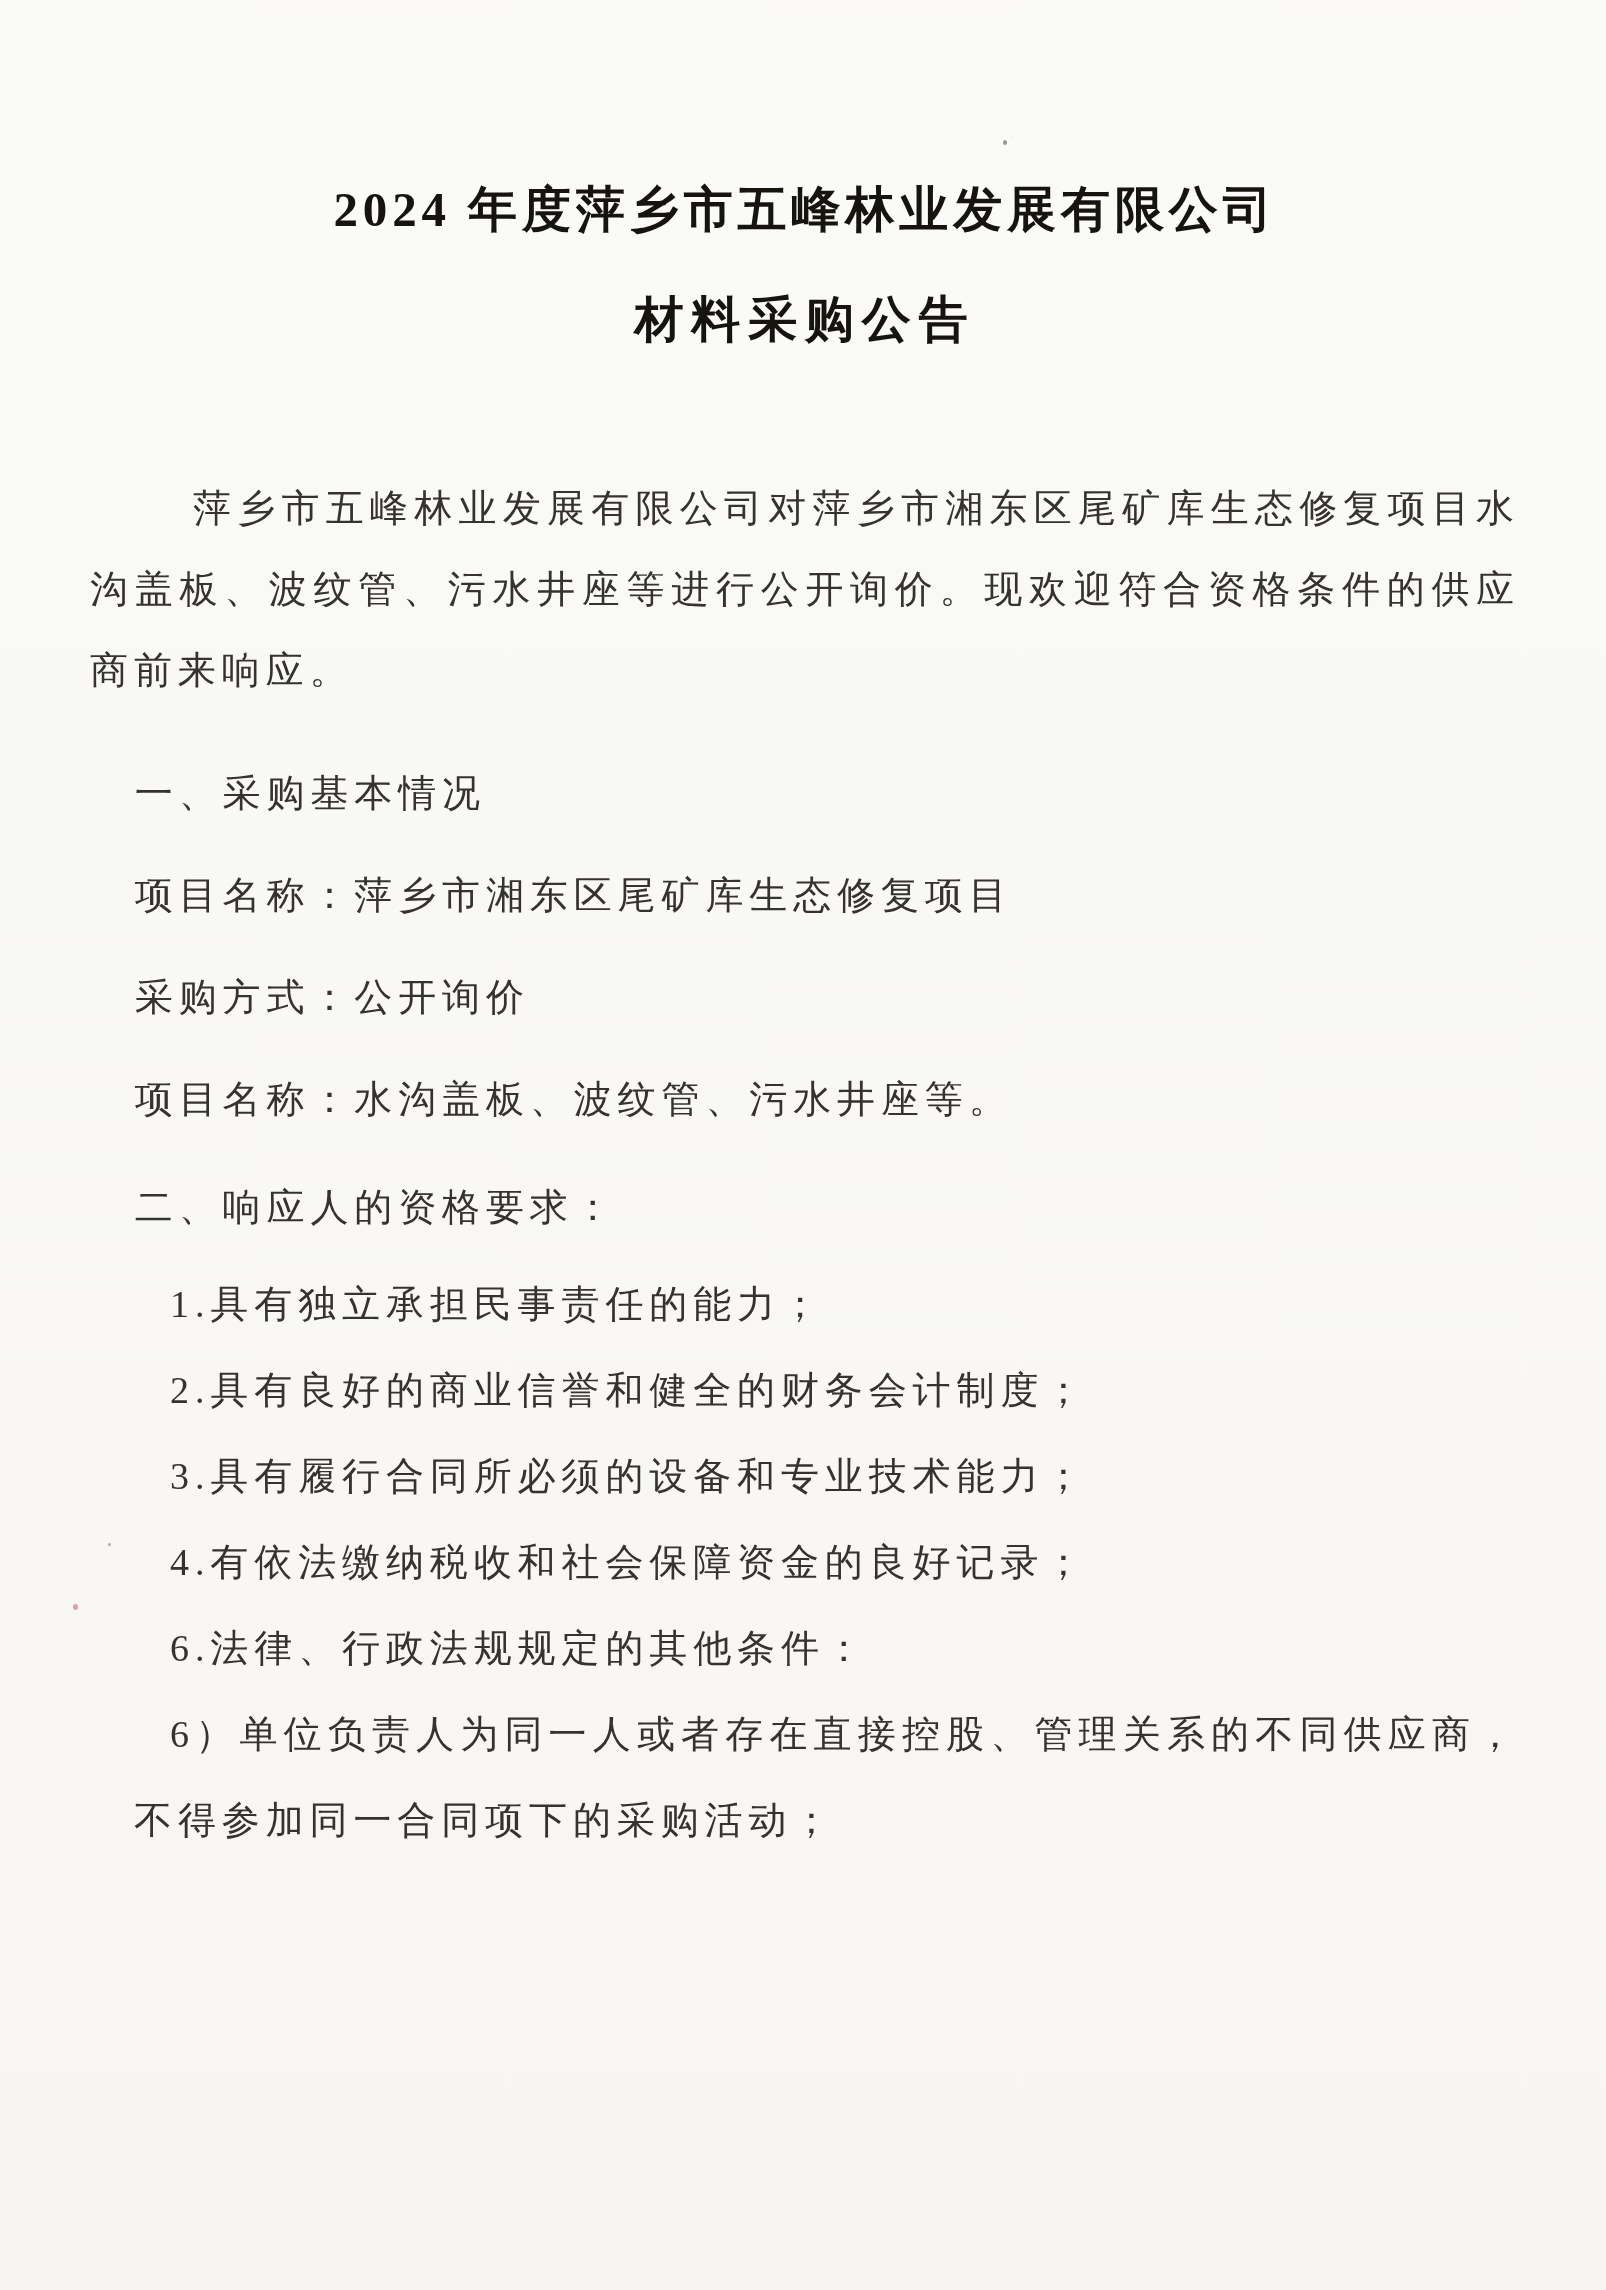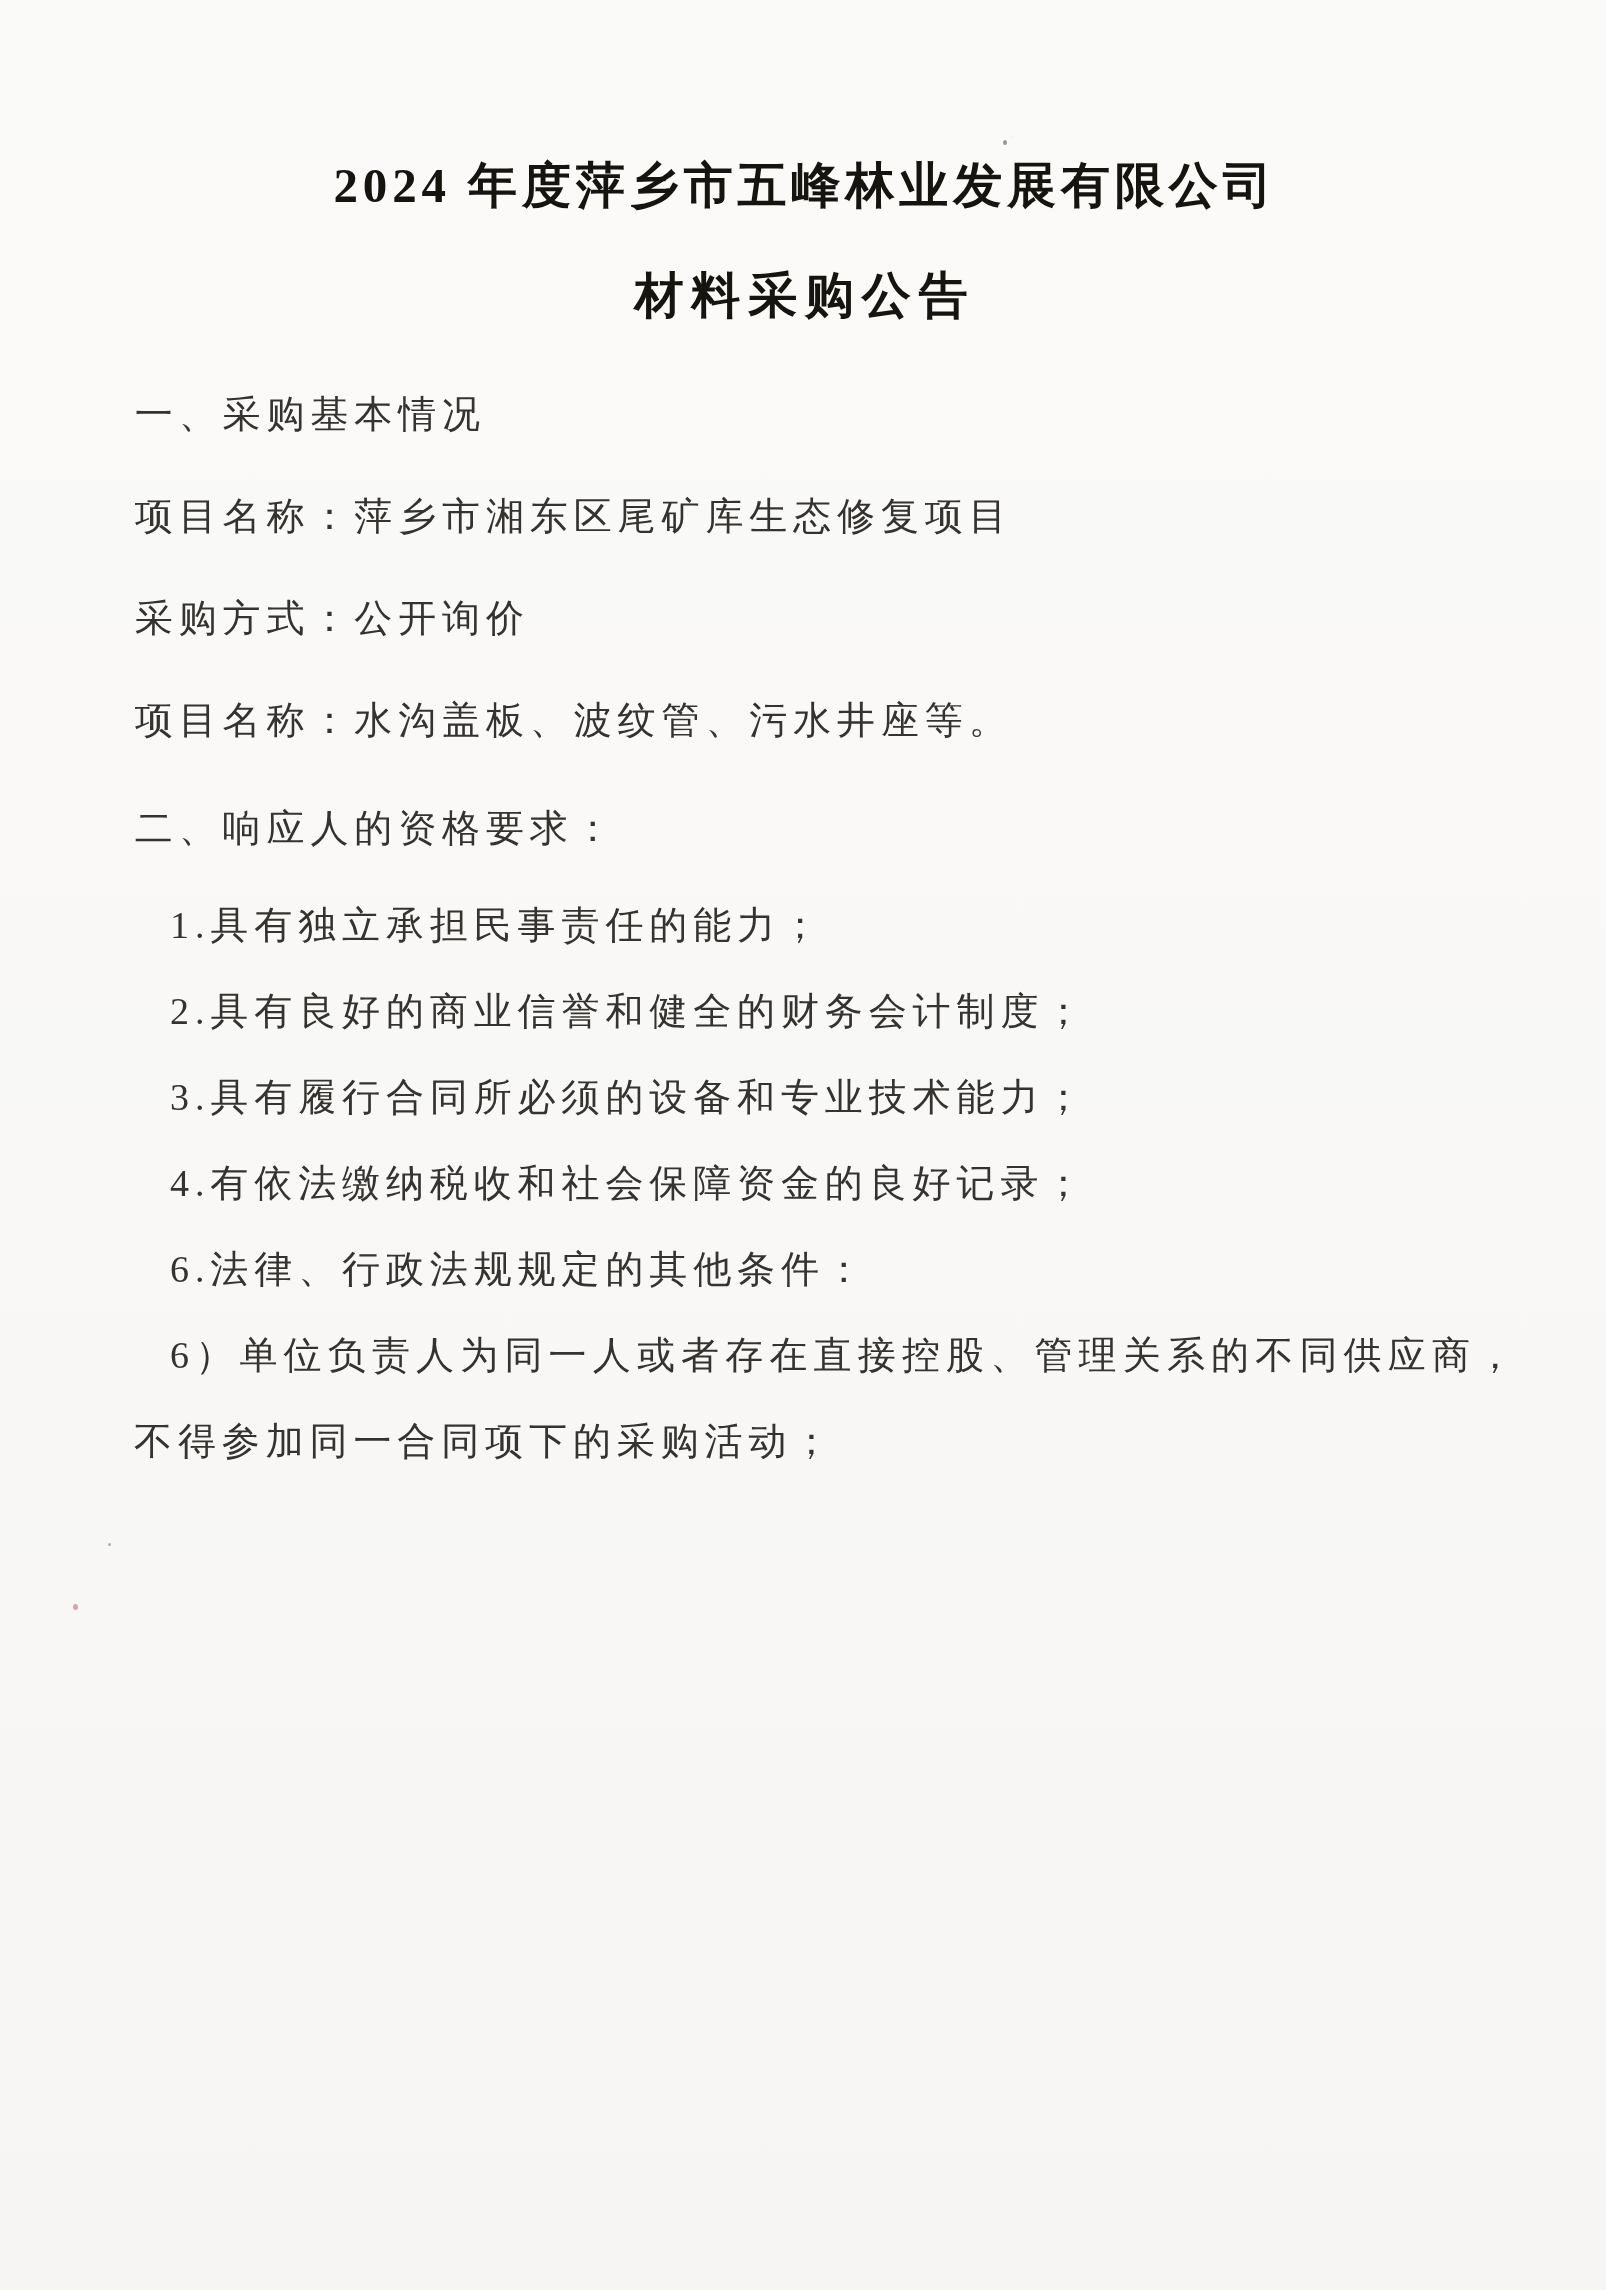--- a/index.html
+++ b/index.html
@@ -26,20 +26,21 @@
       linear-gradient(180deg, rgba(255,255,255,0.4), rgba(240,239,236,0.2));
   }
   .title{
     text-align:center;
     font-size:49px;
     font-weight:bold;
     color:var(--title-text);
     letter-spacing:0.10em;
     line-height:72px;
     white-space:nowrap;
+    margin-top:24px;
   }
   .title-2{
     margin-top:38px;
     letter-spacing:0.16em;
   }
   .body-text{
     color:var(--text);
     font-size:38px;
     letter-spacing:0.155em;
   }
@@ -86,20 +87,21 @@
 <div class="page">
 
   <div class="speck speck-1"></div>
   <div class="speck speck-2"></div>
   <div class="speck speck-3"></div>
 
   <h1 class="title">2024 年度萍乡市五峰林业发展有限公司</h1>
 
   <h1 class="title title-2">材料采购公告</h1>
 
+  <p class="body-text intro">萍乡市五峰林业发展有限公司对萍乡市湘东区尾矿库生态修复项目水沟盖板、波纹管、污水井座等进行公开询价。现欢迎符合资格条件的供应商前来响应。</p>
 
   <div class="body-text line first-after-intro">一、采购基本情况</div>
 
   <div class="body-text line">项目名称：萍乡市湘东区尾矿库生态修复项目</div>
 
   <div class="body-text line">采购方式：公开询价</div>
 
   <div class="body-text line">项目名称：水沟盖板、波纹管、污水井座等。</div>
 
   <div class="body-text line section-qual-heading">二、响应人的资格要求：</div>

